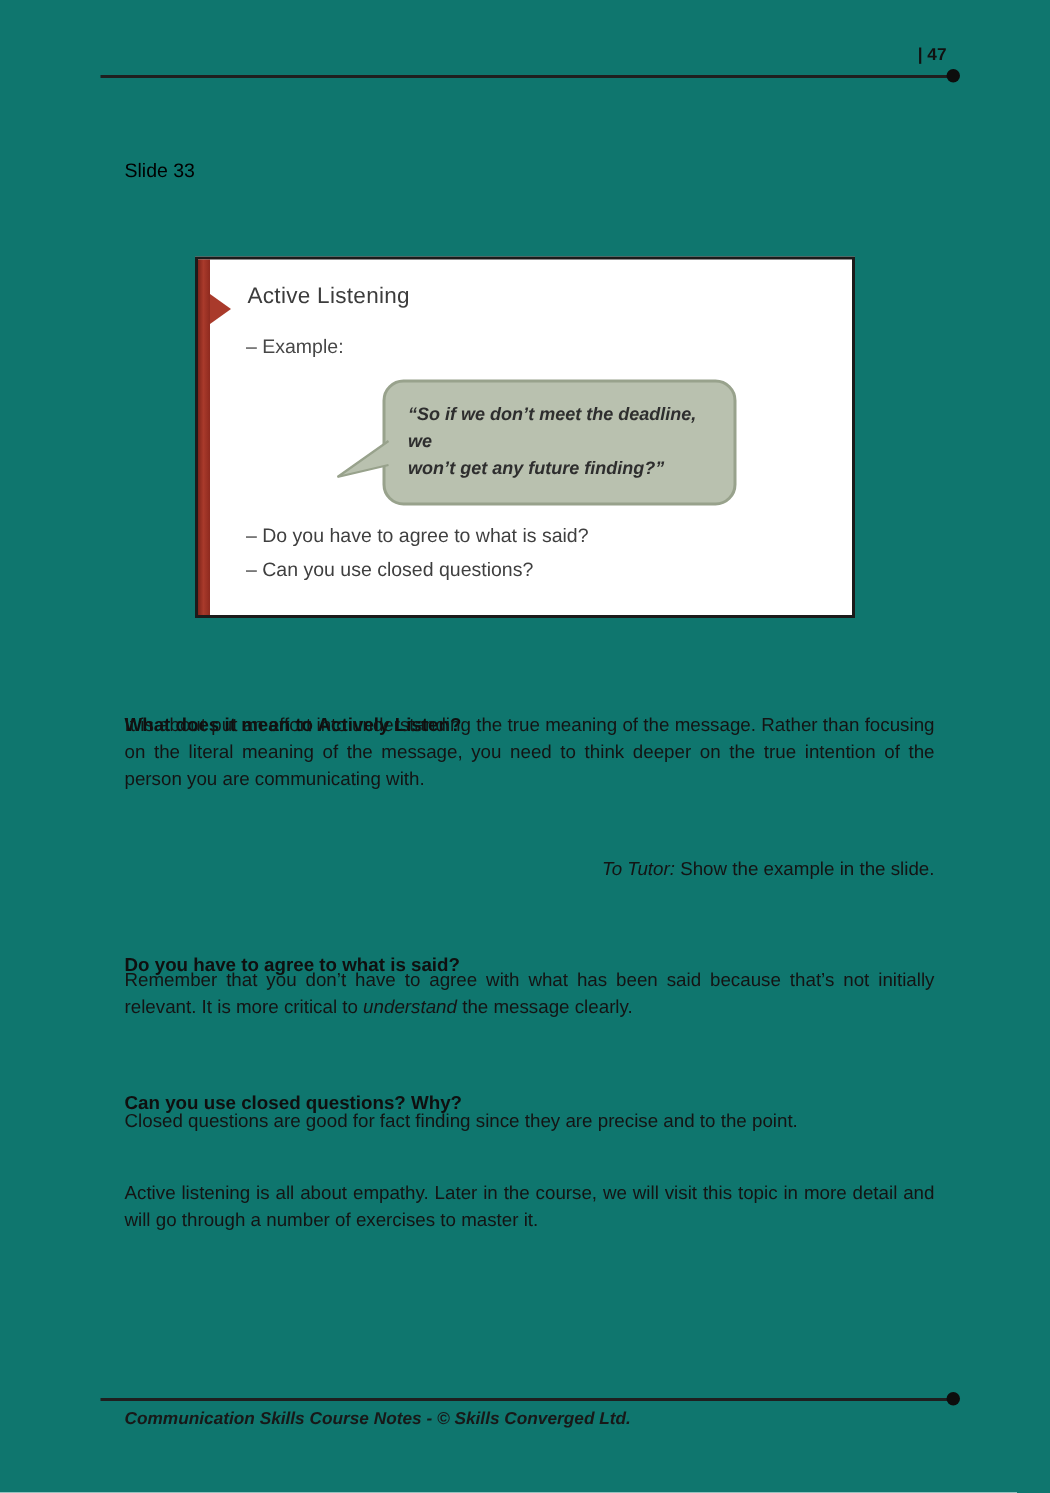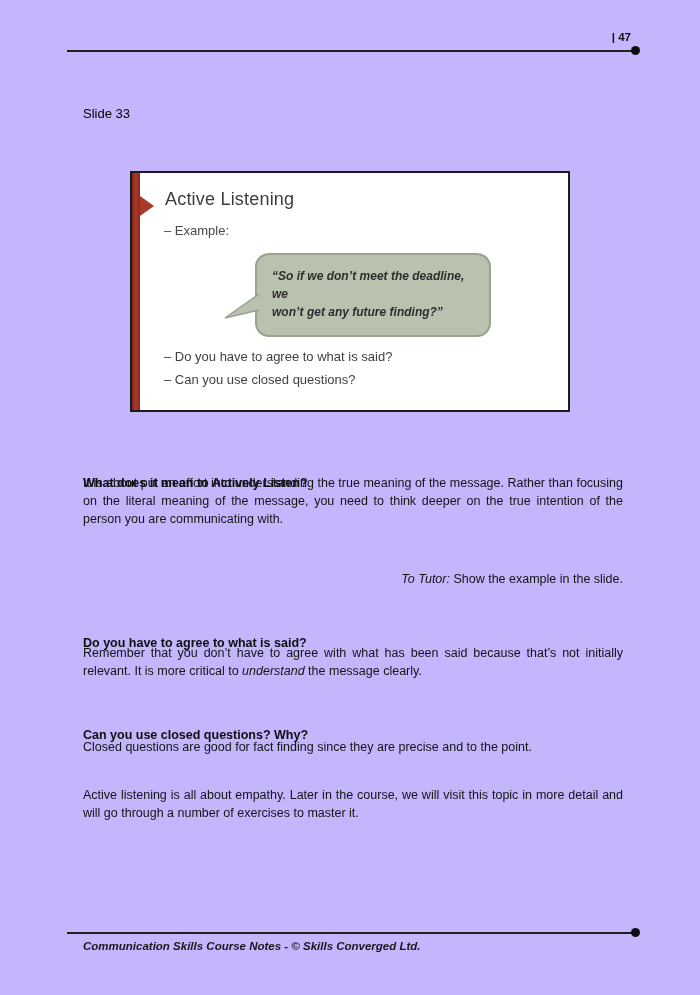--- a/index.html
+++ b/index.html
@@ -1,20 +1,20 @@
 <!DOCTYPE html>
 <html style="--accent-red: #A93A2B; --slide-border: #1B1B1B; --bubble-fill: #B9C1AF; --bubble-border: #98A28C; --text-dark: #1A1A1A;"><head>
 <meta charset="utf-8">
 <style>
   html, body { margin: 0; padding: 0; background: #ffffff; }
   .page {
     position: relative;
     width: 700px;
     height: 995px;
-    background: #c4b5fd;
+    background: #0f766e;
     font-family: "Liberation Sans", sans-serif;
     color: var(--text-dark, #1a1a1a);
     overflow: hidden;
   }
   
   .rule {
     position: absolute;
     height: 2px;
     background: #1f1f1f;
   }
@@ -71,21 +71,21 @@
     position: absolute;
     left: 8px; top: 23px;
     width: 0; height: 0;
     border-top: 10px solid transparent;
     border-bottom: 10px solid transparent;
     border-left: 14px solid var(--accent-red, #a93328);
   }
   .slide-title {
     position: absolute;
     left: 33px; top: 16px;
-    font-size: 18px;
+    font-size: 15px;
     letter-spacing: 0.2px;
     color: #3c3c3c;
   }
   .slide-example {
     position: absolute;
     left: 32px; top: 50px;
     font-size: 13px;
     color: #474747;
     text-align: right;
   }

